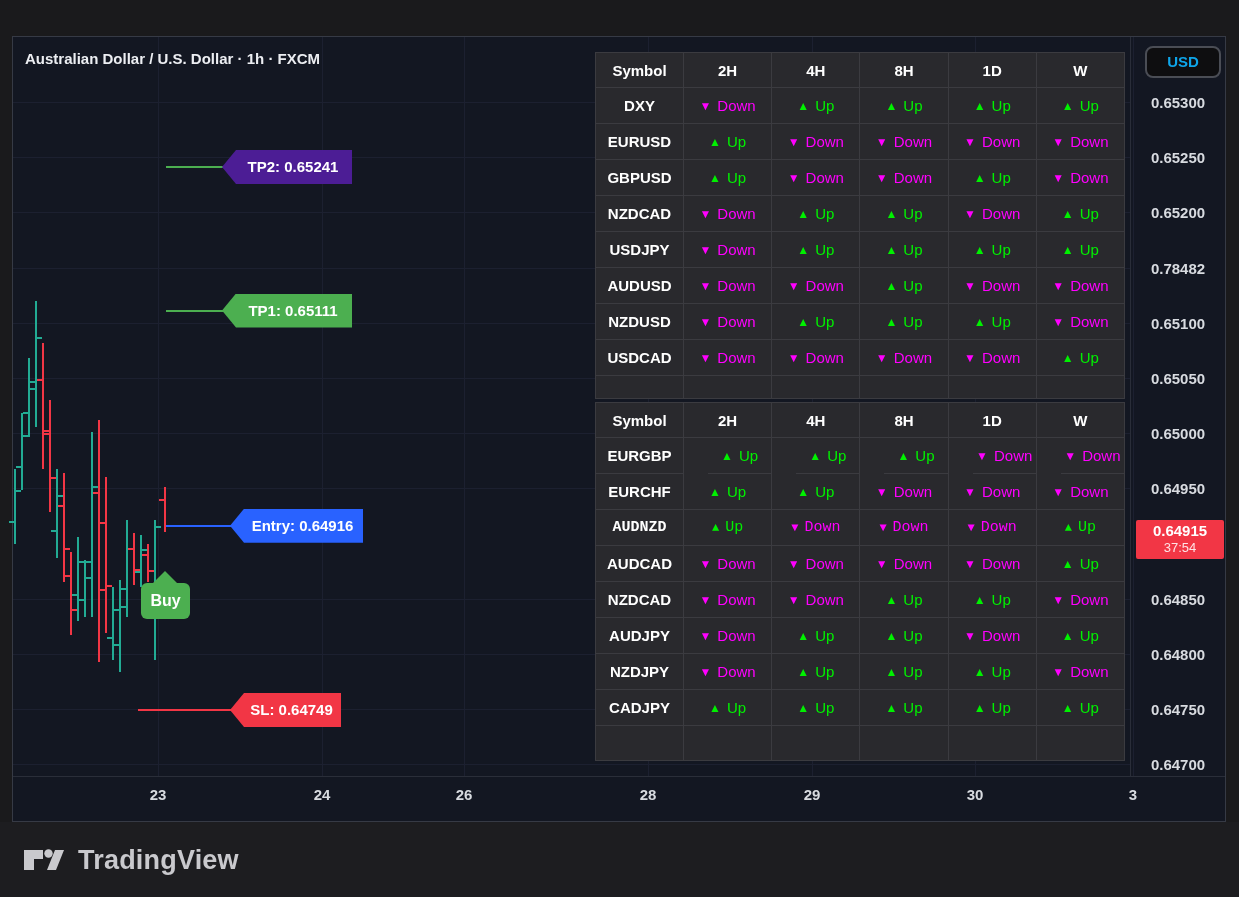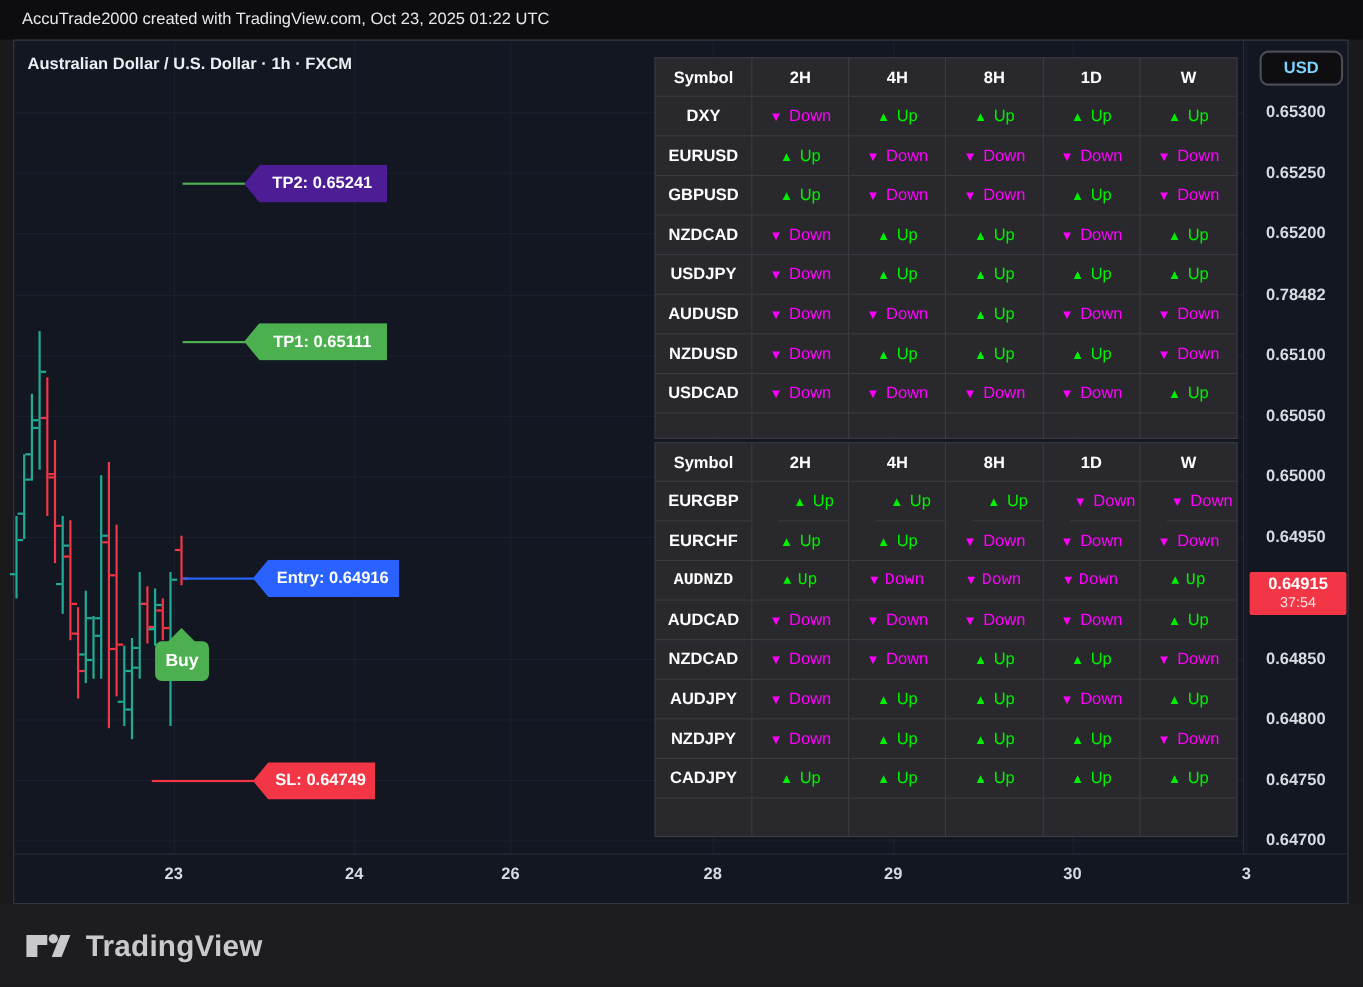--- a/index.html
+++ b/index.html
@@ -21,21 +21,21 @@
   .gridline-h { height:1px; background:#1c2030; }
 
   
   .price-axis-sep { left:1130px; top:37px; width:1px; height:739px; background:#2a2e39; }
   .time-axis-sep { left:13px; top:776px; width:1212px; height:1px; background:#2a2e39; }
   .price-tick { left:1132px; width:92px; text-align:center; font-size:15px; font-weight:700;
                 color:#d8dbe0; transform:translateY(-50%); }
   .time-tick { top:786px; font-size:15px; font-weight:700; color:#d8dbe0; transform:translateX(-50%); }
 
   .usd-button { left:1145px; top:46px; width:76px; height:32px; background:#0e0e10;
-                border:2px solid #4a4d55; border-radius:8px; color:#7dd3fc; font-size:15px;
+                border:2px solid #4a4d55; border-radius:8px; color:#0ea5e9; font-size:15px;
                 font-weight:700; text-align:center; line-height:28px; }
 
   .last-price-label { left:1136px; top:520px; width:88px; height:39px; background:#f23645;
                       border-radius:2px; color:#fff; text-align:center; padding-top:2px; }
   .last-price-value { font-size:15px; font-weight:700; line-height:18px; }
   .last-price-countdown { font-size:13px; line-height:15px; color:#ffe2e4; }
 
   
   .bar-line { width:2px; }
   .bar-tick { height:2px; width:5px; }
@@ -65,23 +65,20 @@
   
   .footer { left:0; top:822px; width:1239px; height:75px; background:#1d1d20; }
   .footer-logo-wrap { position:absolute; left:22px; top:21px; display:flex; align-items:center; }
   .footer-logo-text { color:#c9c9cd; font-size:27px; font-weight:700; margin-left:12px; letter-spacing:0.2px; }
 </style>
 </head>
 <body>
 
 <div id="root">
 
-  <div class="abs top-bar">
-    <span>AccuTrade2000 created with TradingView.com, Oct 23, 2025 01:22 UTC</span>
-  </div>
 
   <div class="abs chart-panel"></div>
 
   <div id="grid-layer">
       <div class="gridline-v" style="position: absolute; left: 158px; top: 37px; height: 739px;"></div>
       <div class="gridline-v" style="position: absolute; left: 322px; top: 37px; height: 739px;"></div>
       <div class="gridline-v" style="position: absolute; left: 464px; top: 37px; height: 739px;"></div>
       <div class="gridline-v" style="position: absolute; left: 648px; top: 37px; height: 739px;"></div>
       <div class="gridline-v" style="position: absolute; left: 812px; top: 37px; height: 739px;"></div>
       <div class="gridline-v" style="position: absolute; left: 975px; top: 37px; height: 739px;"></div>

